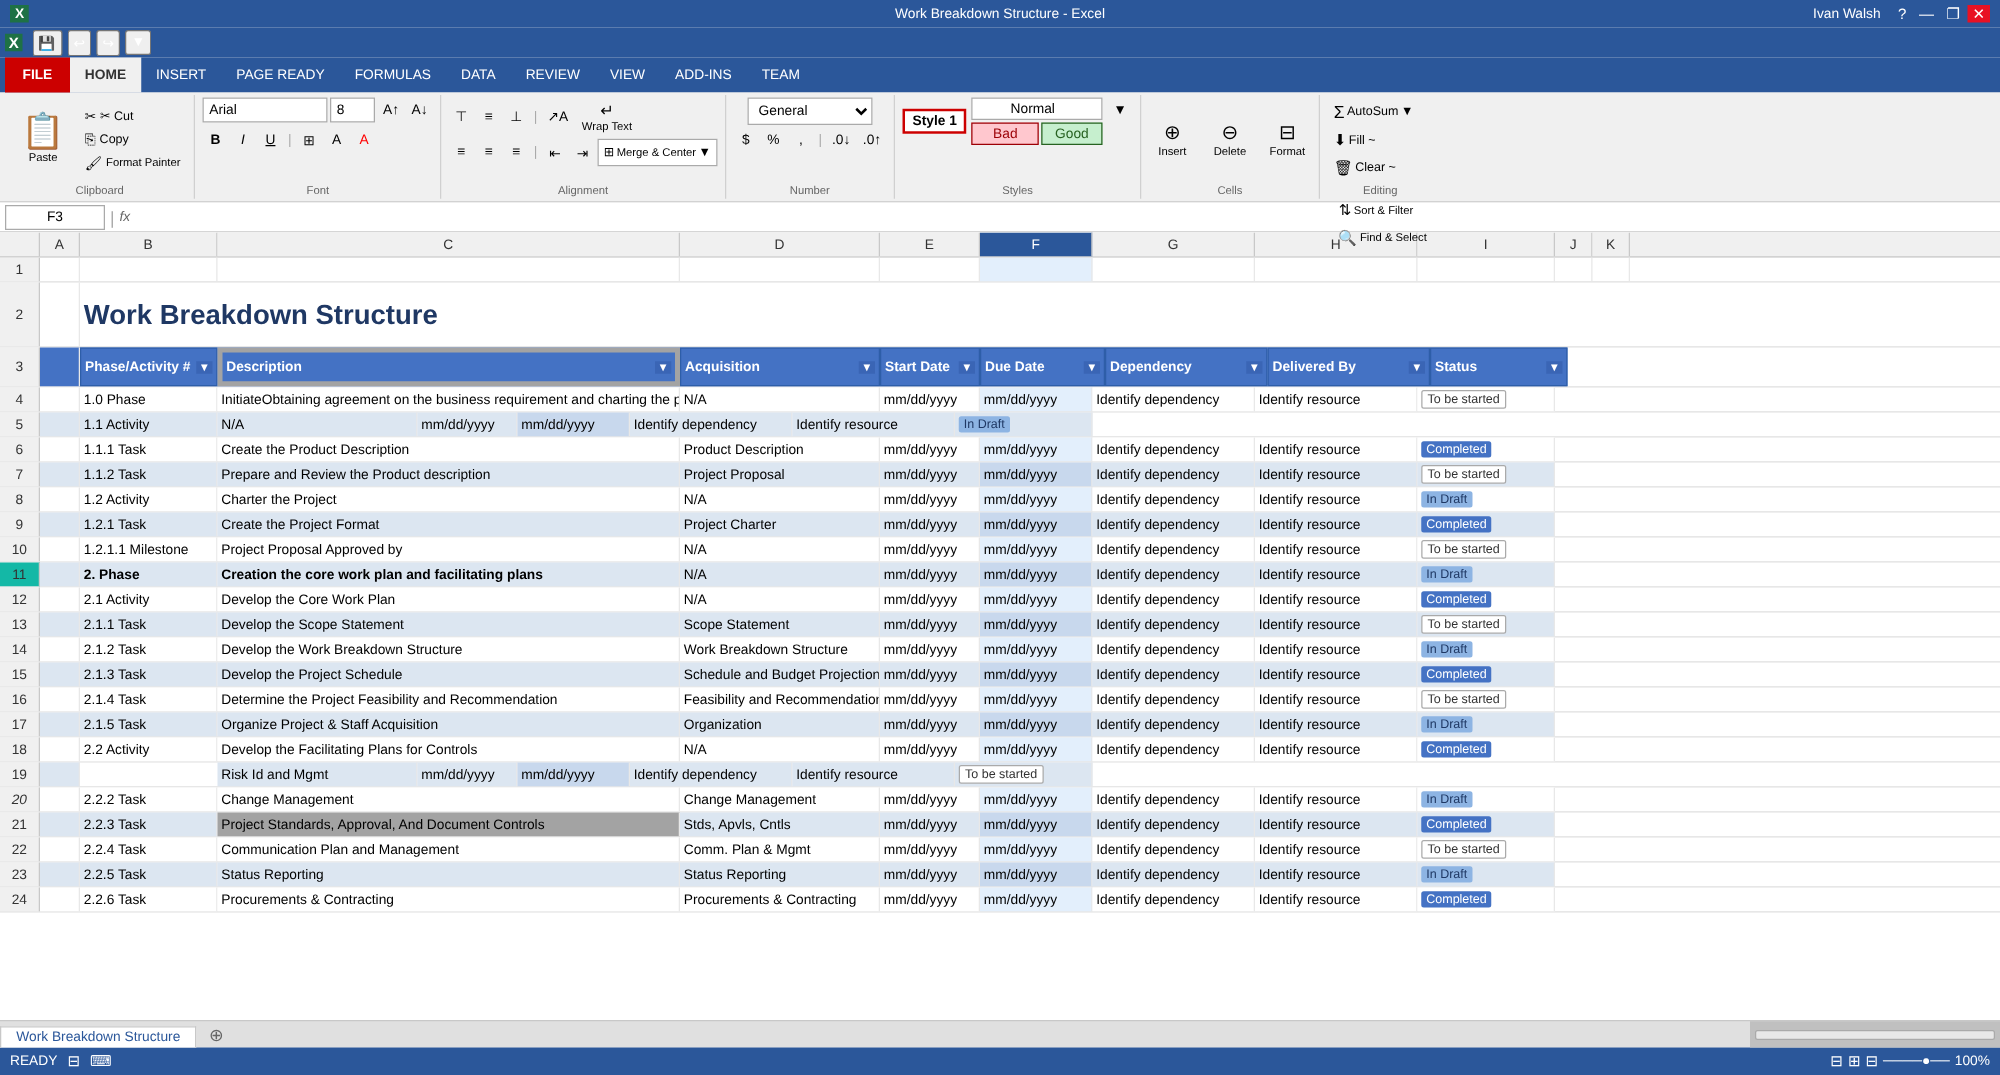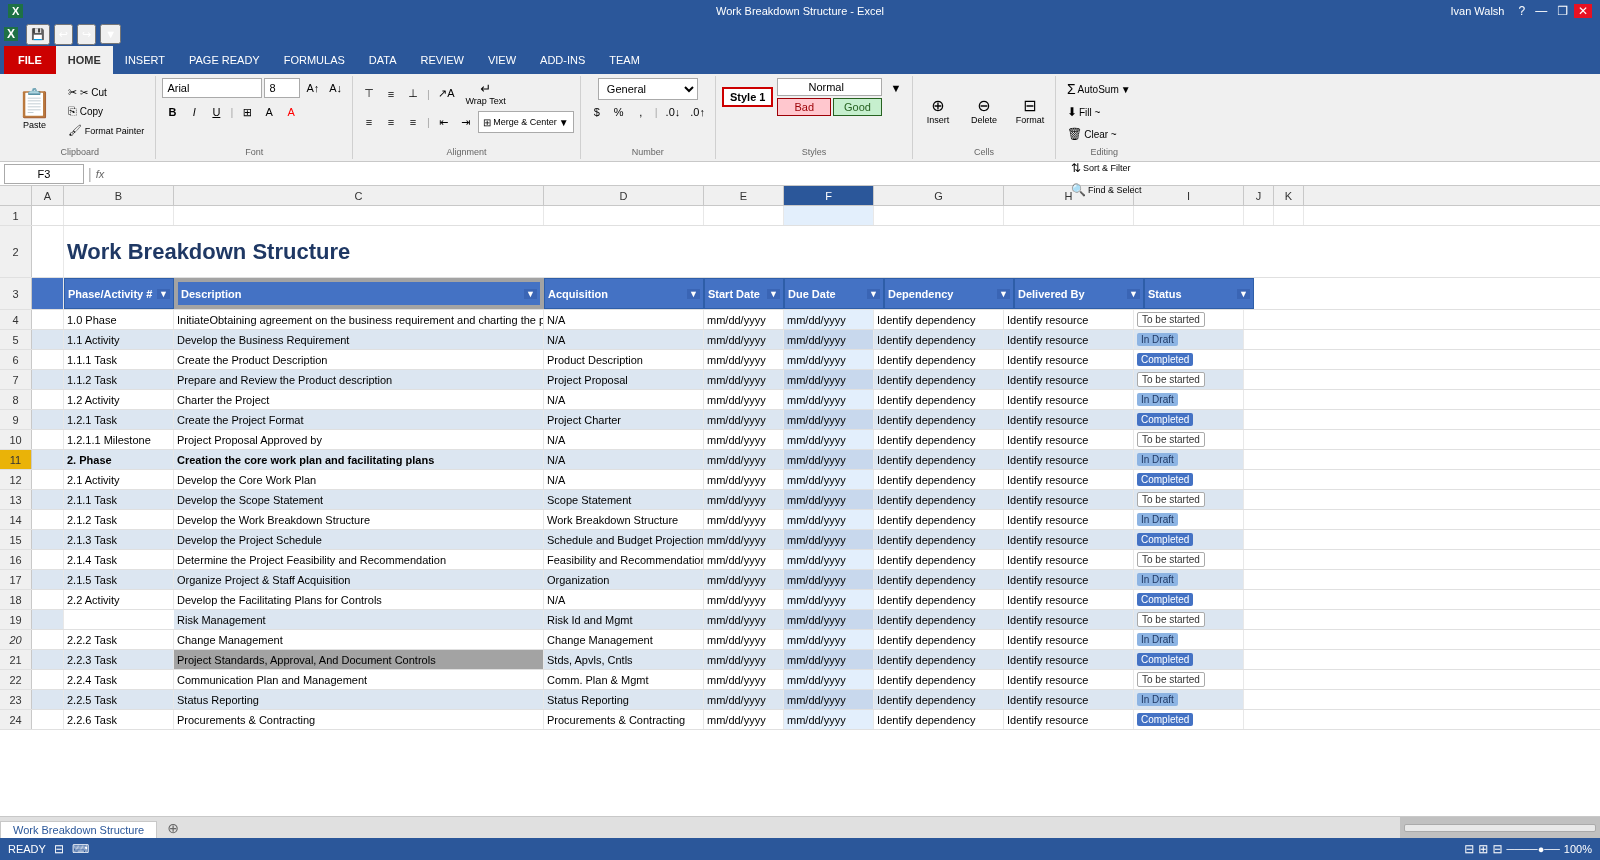--- a/index.html
+++ b/index.html
@@ -652,21 +652,20 @@
     <div class="cell" style="width:130px;background:white;">Identify dependency</div>
     <div class="cell" style="width:130px;background:white;">Identify resource</div>
     <div class="cell" style="width:110px;background:white;">
             <span style="background:white;color:#333;padding:1px 4px;font-size:10px;border:1px solid #aaa;border-radius:2px;">To be started</span>
           </div>
   </div>
         <div class="sheet-row" style="height: 20px;">
     <div class="row-num" style="background:#f0f0f0;">5</div>
     <div class="cell" style="width:32px;background:#dce6f1;"></div>
     <div class="cell" style="width:110px;background:#dce6f1;">1.1 Activity</div>
-    <div class="cell" style="width:370px;background:#dce6f1;">Develop the Business Requirement</div>
     <div class="cell" style="width:160px;background:#dce6f1;">N/A</div>
     <div class="cell" style="width:80px;background:#dce6f1;">mm/dd/yyyy</div>
     <div class="cell" style="width:90px;background:#c8d8ed;">mm/dd/yyyy</div>
     <div class="cell" style="width:130px;background:#dce6f1;">Identify dependency</div>
     <div class="cell" style="width:130px;background:#dce6f1;">Identify resource</div>
     <div class="cell" style="width:110px;background:#dce6f1;">
             <span style="background:#8db4e3;color:#1f3864;padding:1px 4px;font-size:10px;border-radius:2px;">In Draft</span>
           </div>
   </div>
         <div class="sheet-row" style="height: 20px;">
@@ -733,21 +732,21 @@
     <div class="cell" style="width:160px;background:white;">N/A</div>
     <div class="cell" style="width:80px;background:white;">mm/dd/yyyy</div>
     <div class="cell" style="width:90px;background:#e3effc;">mm/dd/yyyy</div>
     <div class="cell" style="width:130px;background:white;">Identify dependency</div>
     <div class="cell" style="width:130px;background:white;">Identify resource</div>
     <div class="cell" style="width:110px;background:white;">
             <span style="background:white;color:#333;padding:1px 4px;font-size:10px;border:1px solid #aaa;border-radius:2px;">To be started</span>
           </div>
   </div>
         <div class="sheet-row" style="height: 20px;">
-    <div class="row-num" style="background:#eab308;">11</div>
+    <div class="row-num" style="background:#14b8a6;">11</div>
     <div class="cell" style="width:32px;background:#dce6f1;"></div>
     <div class="cell" style="width:110px;background:#dce6f1;font-weight:bold;">2. Phase</div>
     <div class="cell" style="width:370px;background:#dce6f1;font-weight:bold;">Creation the core work plan and facilitating plans</div>
     <div class="cell" style="width:160px;background:#dce6f1;">N/A</div>
     <div class="cell" style="width:80px;background:#dce6f1;">mm/dd/yyyy</div>
     <div class="cell" style="width:90px;background:#c8d8ed;">mm/dd/yyyy</div>
     <div class="cell" style="width:130px;background:#dce6f1;">Identify dependency</div>
     <div class="cell" style="width:130px;background:#dce6f1;">Identify resource</div>
     <div class="cell" style="width:110px;background:#dce6f1;">
             <span style="background:#8db4e3;color:#1f3864;padding:1px 4px;font-size:10px;border-radius:2px;">In Draft</span>
@@ -848,21 +847,20 @@
     <div class="cell" style="width:130px;background:white;">Identify dependency</div>
     <div class="cell" style="width:130px;background:white;">Identify resource</div>
     <div class="cell" style="width:110px;background:white;">
             <span style="background:#4472c4;color:white;padding:1px 4px;font-size:10px;border-radius:2px;">Completed</span>
           </div>
   </div>
         <div class="sheet-row" style="height: 20px;">
     <div class="row-num" style="background:#f0f0f0;">19</div>
     <div class="cell" style="width:32px;background:#dce6f1;"></div>
     <div class="cell" style="width:110px;background:#d946ef;margin-top:24px;">2.2.1 Task</div>
-    <div class="cell" style="width:370px;background:#dce6f1;">Risk Management</div>
     <div class="cell" style="width:160px;background:#dce6f1;">Risk Id and Mgmt</div>
     <div class="cell" style="width:80px;background:#dce6f1;">mm/dd/yyyy</div>
     <div class="cell" style="width:90px;background:#c8d8ed;">mm/dd/yyyy</div>
     <div class="cell" style="width:130px;background:#dce6f1;">Identify dependency</div>
     <div class="cell" style="width:130px;background:#dce6f1;">Identify resource</div>
     <div class="cell" style="width:110px;background:#dce6f1;">
             <span style="background:white;color:#333;padding:1px 4px;font-size:10px;border:1px solid #aaa;border-radius:2px;">To be started</span>
           </div>
   </div>
         <div class="sheet-row" style="height: 20px;">

